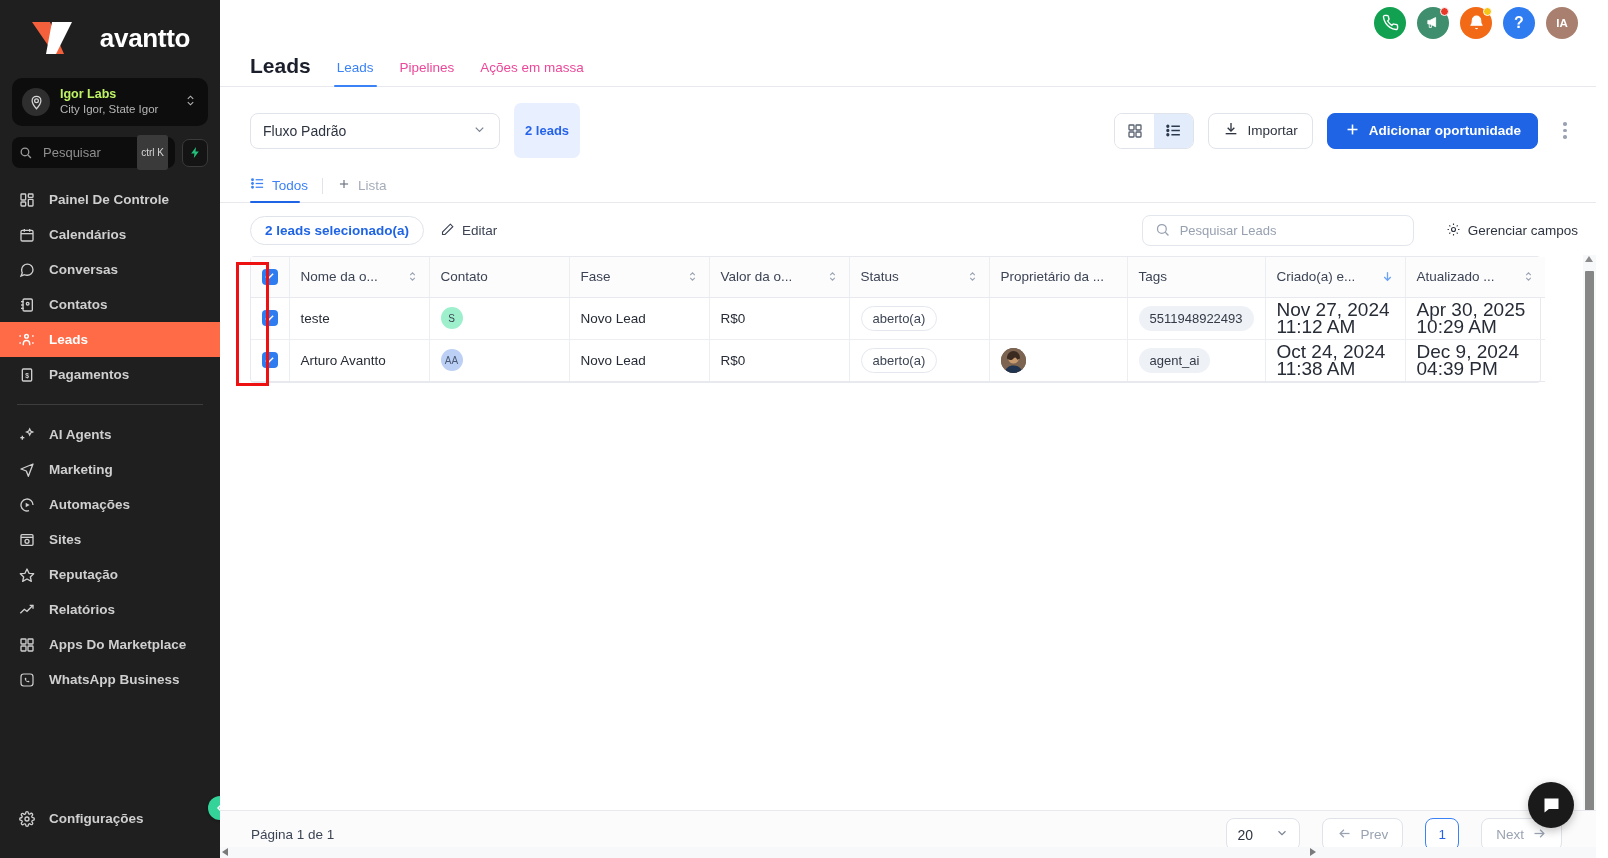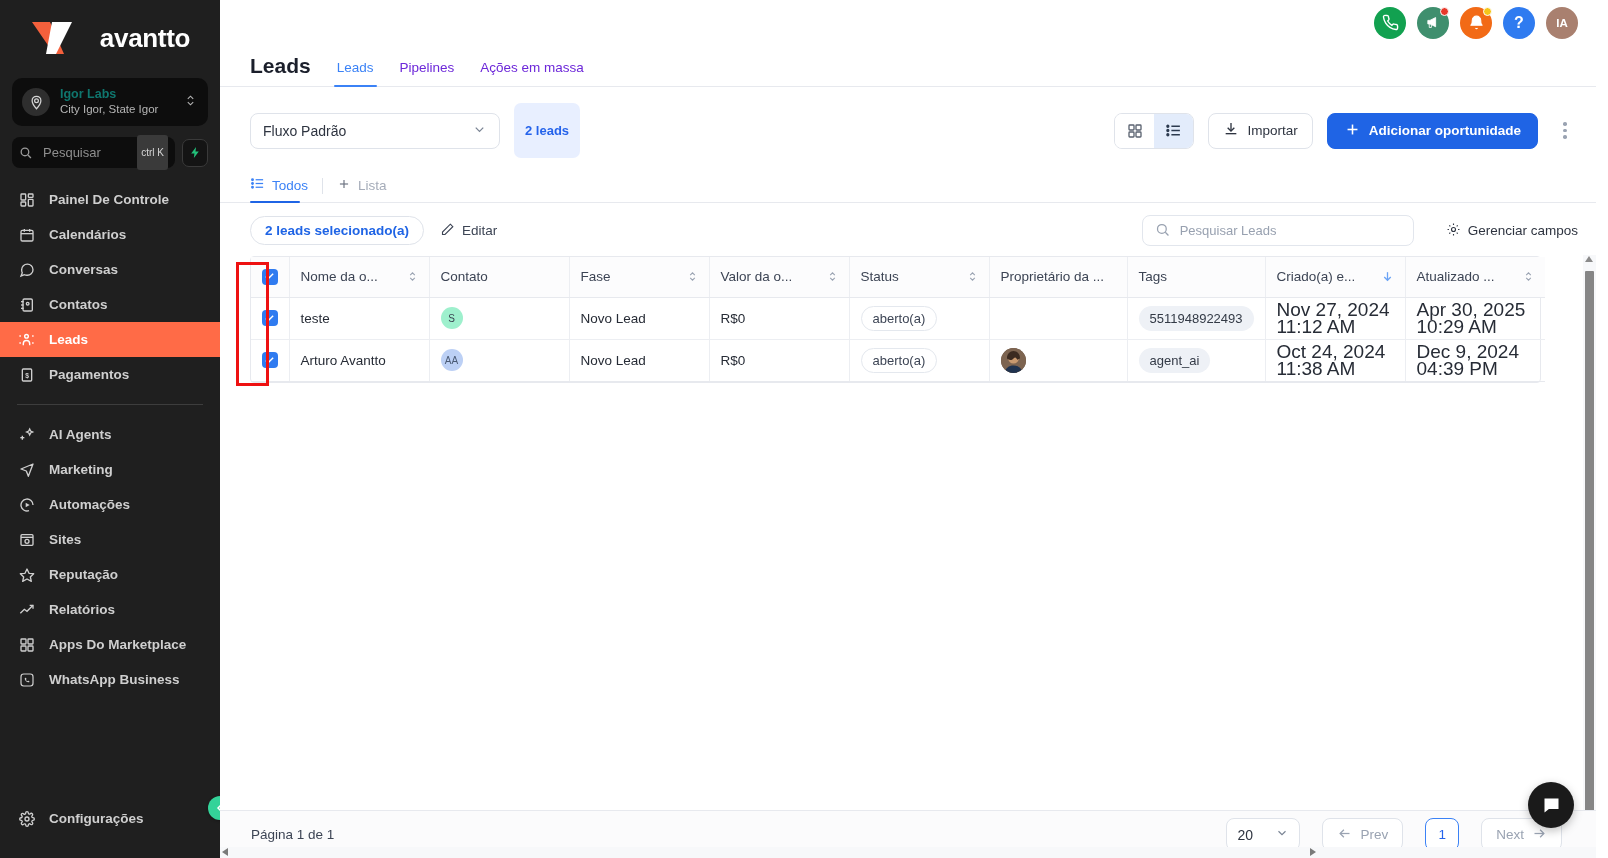--- a/index.html
+++ b/index.html
@@ -24,21 +24,21 @@
 
   .org-card {
     margin: 8px 12px 0 12px; background: #0d0d0d; border-radius: 10px;
     display: flex; align-items: center; gap: 10px; padding: 9px 10px 9px 10px;
   }
   .org-avatar {
     width: 28px; height: 28px; border-radius: 50%; background: #2e2e2e;
     display: flex; align-items: center; justify-content: center; flex: 0 0 28px;
   }
   .org-text { flex: 1; min-width: 0; }
-  .org-name { color: #0f766e; font-size: 12.5px; font-weight: 700; line-height: 15px; white-space: nowrap; overflow: hidden; text-overflow: ellipsis; }
+  .org-name { color: #bef264; font-size: 12.5px; font-weight: 700; line-height: 15px; white-space: nowrap; overflow: hidden; text-overflow: ellipsis; }
   .org-sub { color: #b5b5b5; font-size: 11.5px; line-height: 15px; white-space: nowrap; overflow: hidden; text-overflow: ellipsis; }
   .org-chev { color: #b5b5b5; flex: 0 0 14px; }
 
   .search-row { margin: 11px 12px 0 12px; display: flex; align-items: center; gap: 7px; }
   .search-box {
     flex: 1; background: #0d0d0d; border-radius: 8px; height: 31px;
     display: flex; align-items: center; gap: 11px; padding: 0 7px;
   }
   .search-box .sicon { color: #9a9a9a; display:flex; }
   .search-ph { color: #8f8f8f; font-size: 13px; flex: 1; }
@@ -69,21 +69,21 @@
   .main { flex: 1; height: 858px; background: #ffffff; position: relative; overflow: hidden; display: flex; flex-direction: column; }
 
   .topbar { height: 45px; display: flex; align-items: center; justify-content: flex-end; padding-right: 18px; gap: 11px; }
   .tb-icon { width: 32px; height: 32px; border-radius: 50%; display: flex; align-items: center; justify-content: center; position: relative; color: #fff; }
   .tb-dot { position: absolute; width: 9px; height: 9px; border-radius: 50%; top: 0px; right: 0px; border: 1.5px solid #fff; }
   .avatar-ia { width: 32px; height: 32px; border-radius: 50%; background: #a9806f; color: #fff; font-size: 11.5px; font-weight: 700; display: flex; align-items: center; justify-content: center; }
 
   .page-head { display: flex; align-items: flex-end; gap: 26px; padding: 0 0 0 30px; height: 42px; border-bottom: 1px solid #e7e9ee; }
   .page-title { font-size: 21px; font-weight: 700; color: #1b1f2b; line-height: 28px; padding-bottom: 6px; }
   .tabs { display: flex; align-items: flex-end; gap: 26px; height: 100%; }
-  .tab { font-size: 13.5px; color: #6d28d9; padding-bottom: 9px; position: relative; line-height: 18px; }
+  .tab { font-size: 13.5px; color: #ec4899; padding-bottom: 9px; position: relative; line-height: 18px; }
   .tab.active { color: #3b82f6; }
   .tab.active:after { content:""; position: absolute; left: -3px; right: -3px; bottom: -1px; height: 2.5px; background: #3b82f6; border-radius: 2px; }
 
   .toolbar { display: flex; align-items: center; padding: 16px 18px 14px 30px; gap: 14px; }
   .select-flow {
     width: 250px; height: 36px; border: 1px solid #dfe3ea; border-radius: 8px;
     display: flex; align-items: center; justify-content: space-between; padding: 0 12px;
     font-size: 14px; color: #2e3440; background: #fff;
   }
   .select-flow .chev { color: #7a8494; }

